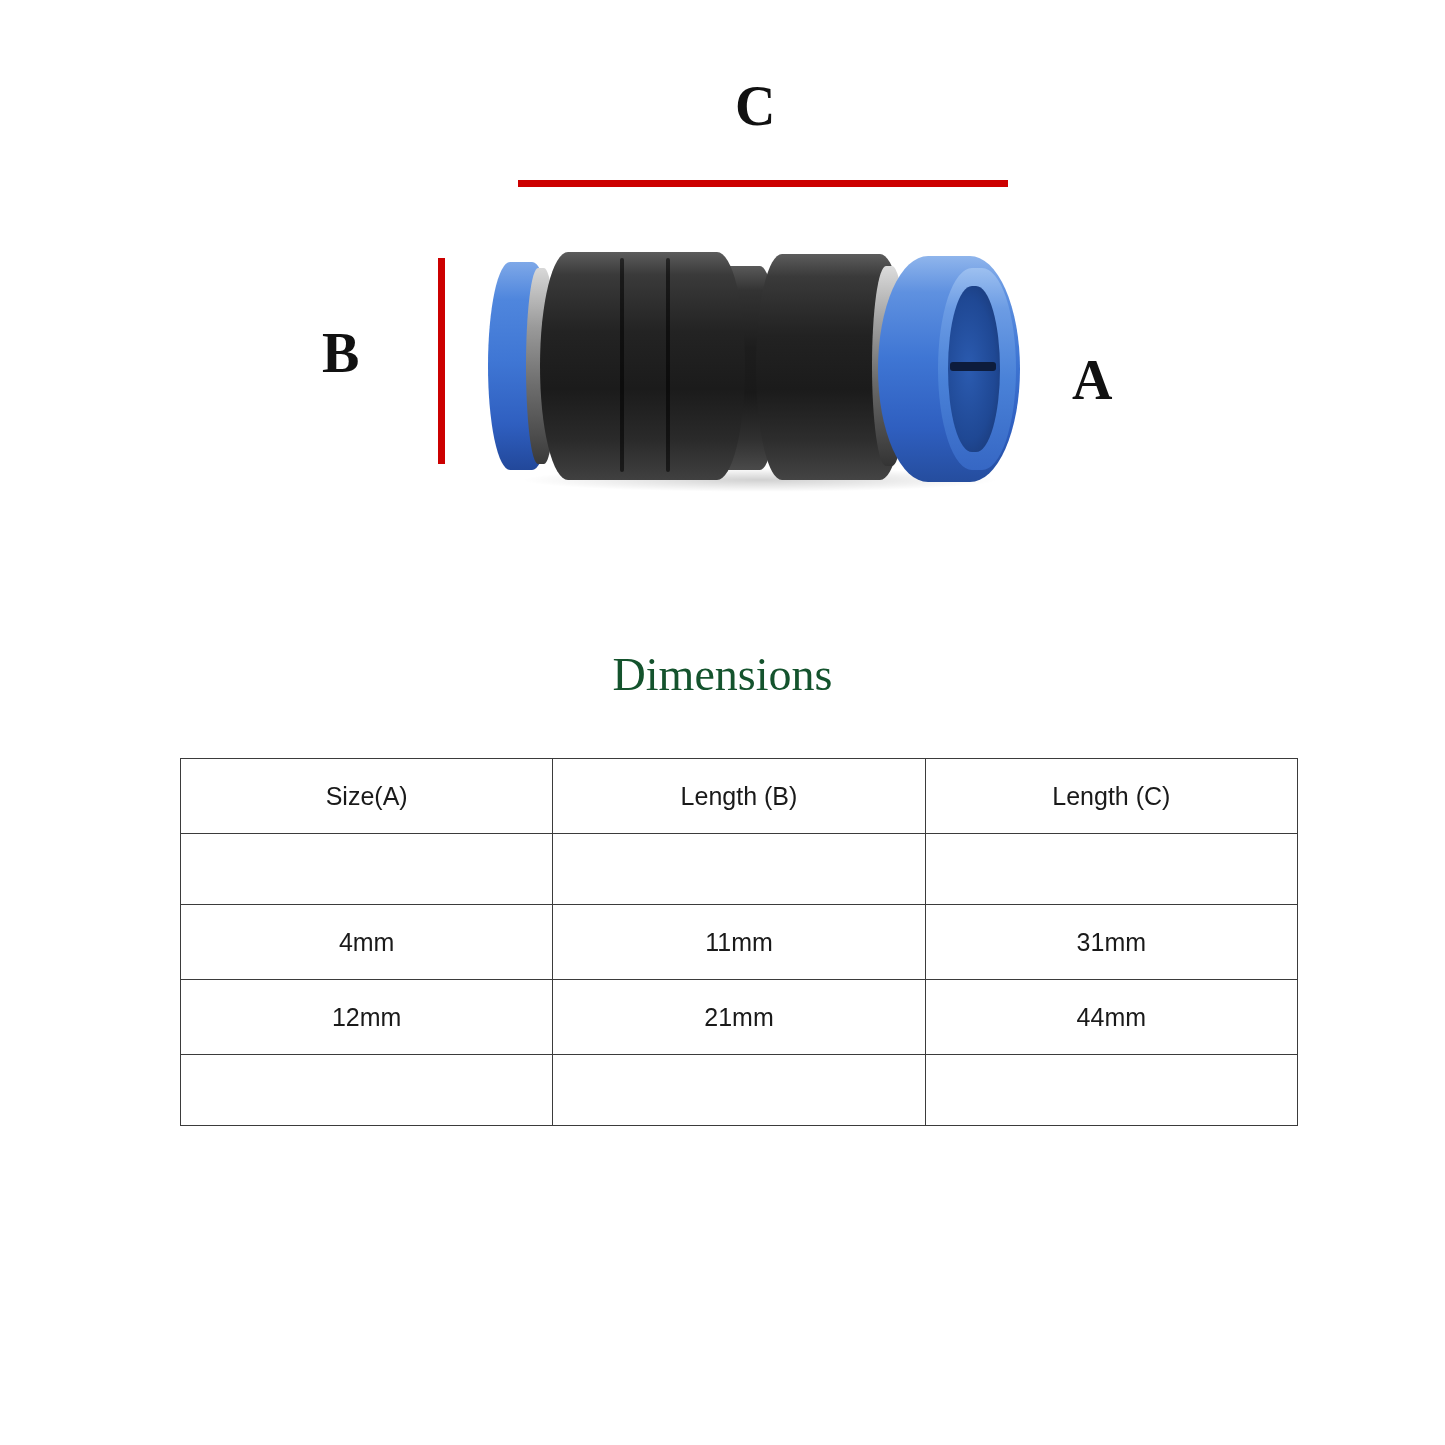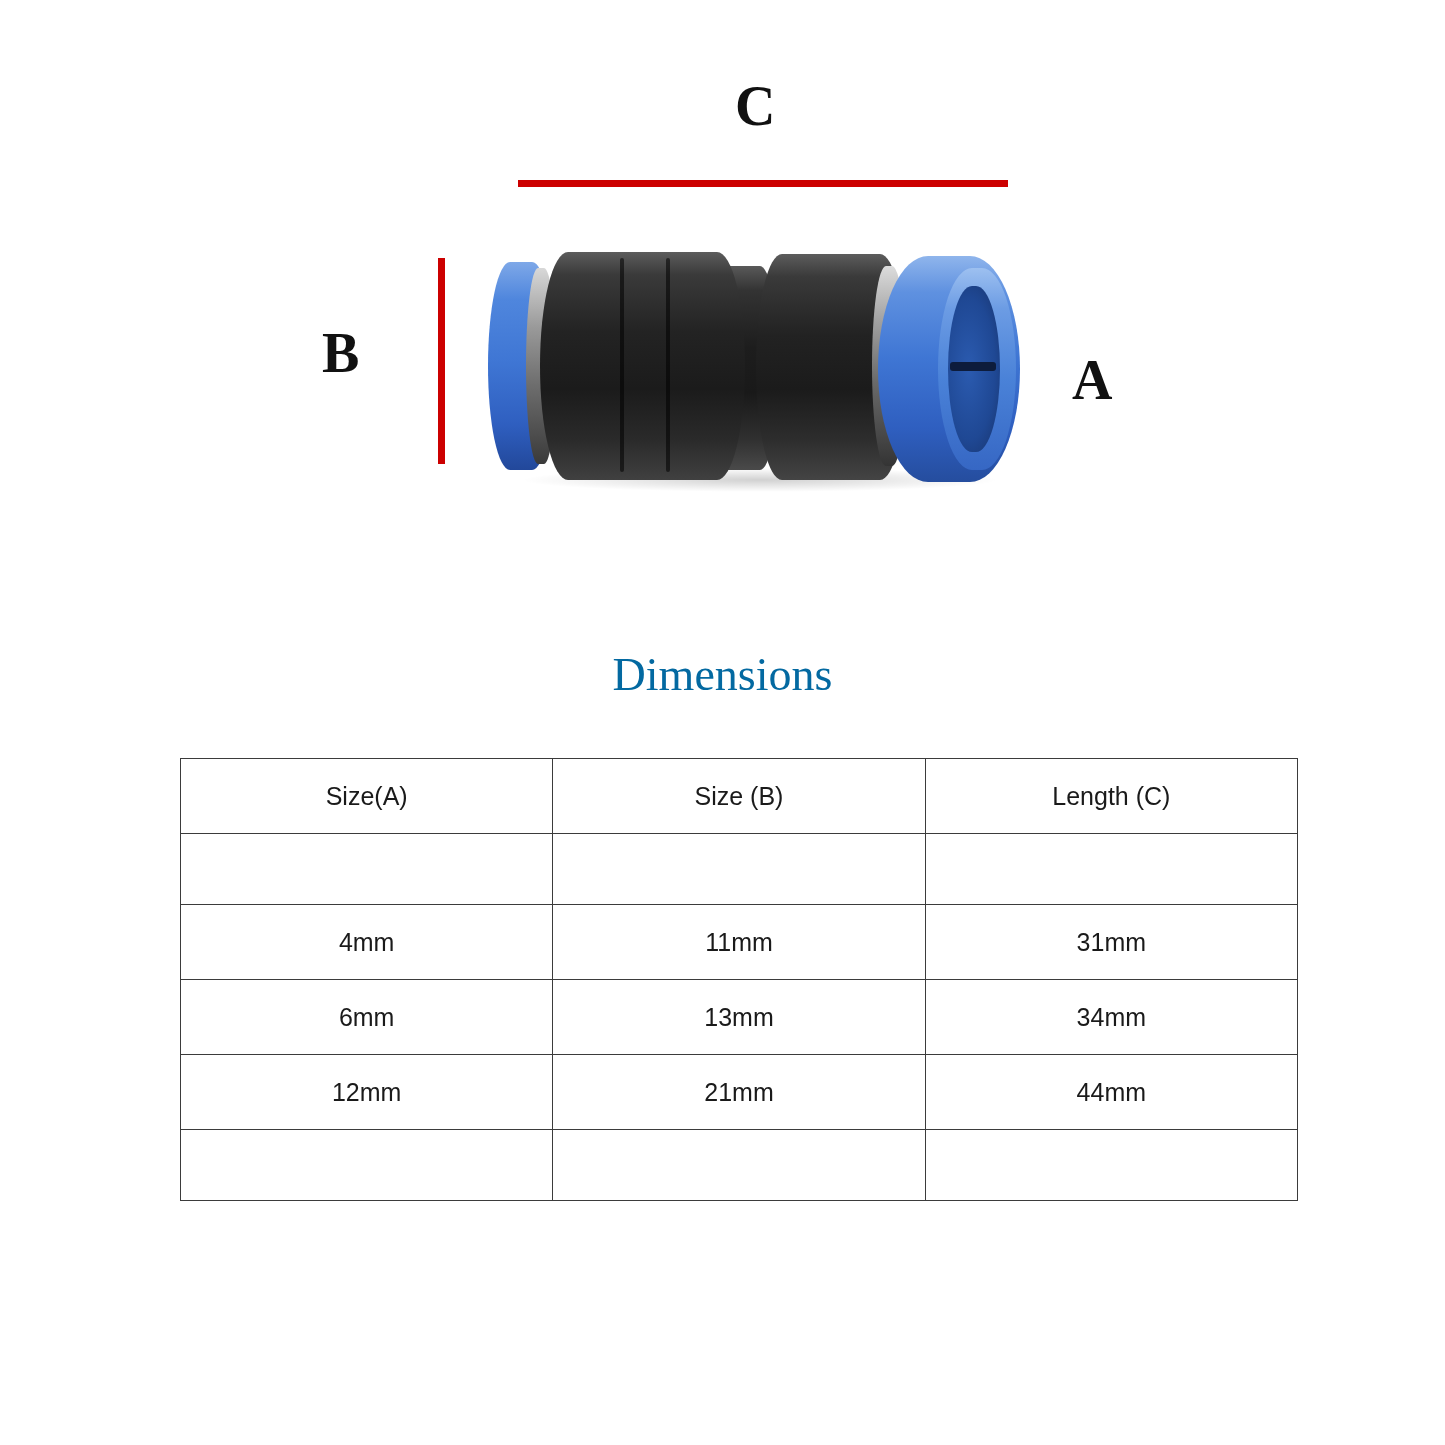--- a/index.html
+++ b/index.html
@@ -226,21 +226,21 @@
 
   
   .dimensions-title {
     position: absolute;
     left: 0;
     top: 648px;
     width: 1445px;
     text-align: center;
     font-family: "Liberation Serif", serif;
     font-size: 46px;
-    color: #0369a1;
+    color: #14532d;
   }
 
   
   .table-wrap {
     position: absolute;
     left: 180px;
     top: 758px;
     width: 1118px;
   }
   table.dims {
@@ -299,41 +299,36 @@
     <div class="measure-a"></div>
   </div>
 
   <div class="dimensions-title">Dimensions</div>
 
   <div class="table-wrap">
     <table class="dims">
       <thead>
         <tr>
           <th>Size(A)</th>
-          <th>Size (B)</th>
+          <th>Length (B)</th>
           <th>Length (C)</th>
         </tr>
       </thead>
       <tbody>
         <tr class="spacer">
           <td></td>
           <td></td>
           <td></td>
         </tr>
         <tr>
           <td>4mm</td>
           <td>11mm</td>
           <td>31mm</td>
         </tr>
         <tr>
-          <td>6mm</td>
-          <td>13mm</td>
-          <td>34mm</td>
-        </tr>
-        <tr>
           <td>12mm</td>
           <td>21mm</td>
           <td>44mm</td>
         </tr>
         <tr class="spacer">
           <td></td>
           <td></td>
           <td></td>
         </tr>
       </tbody>

